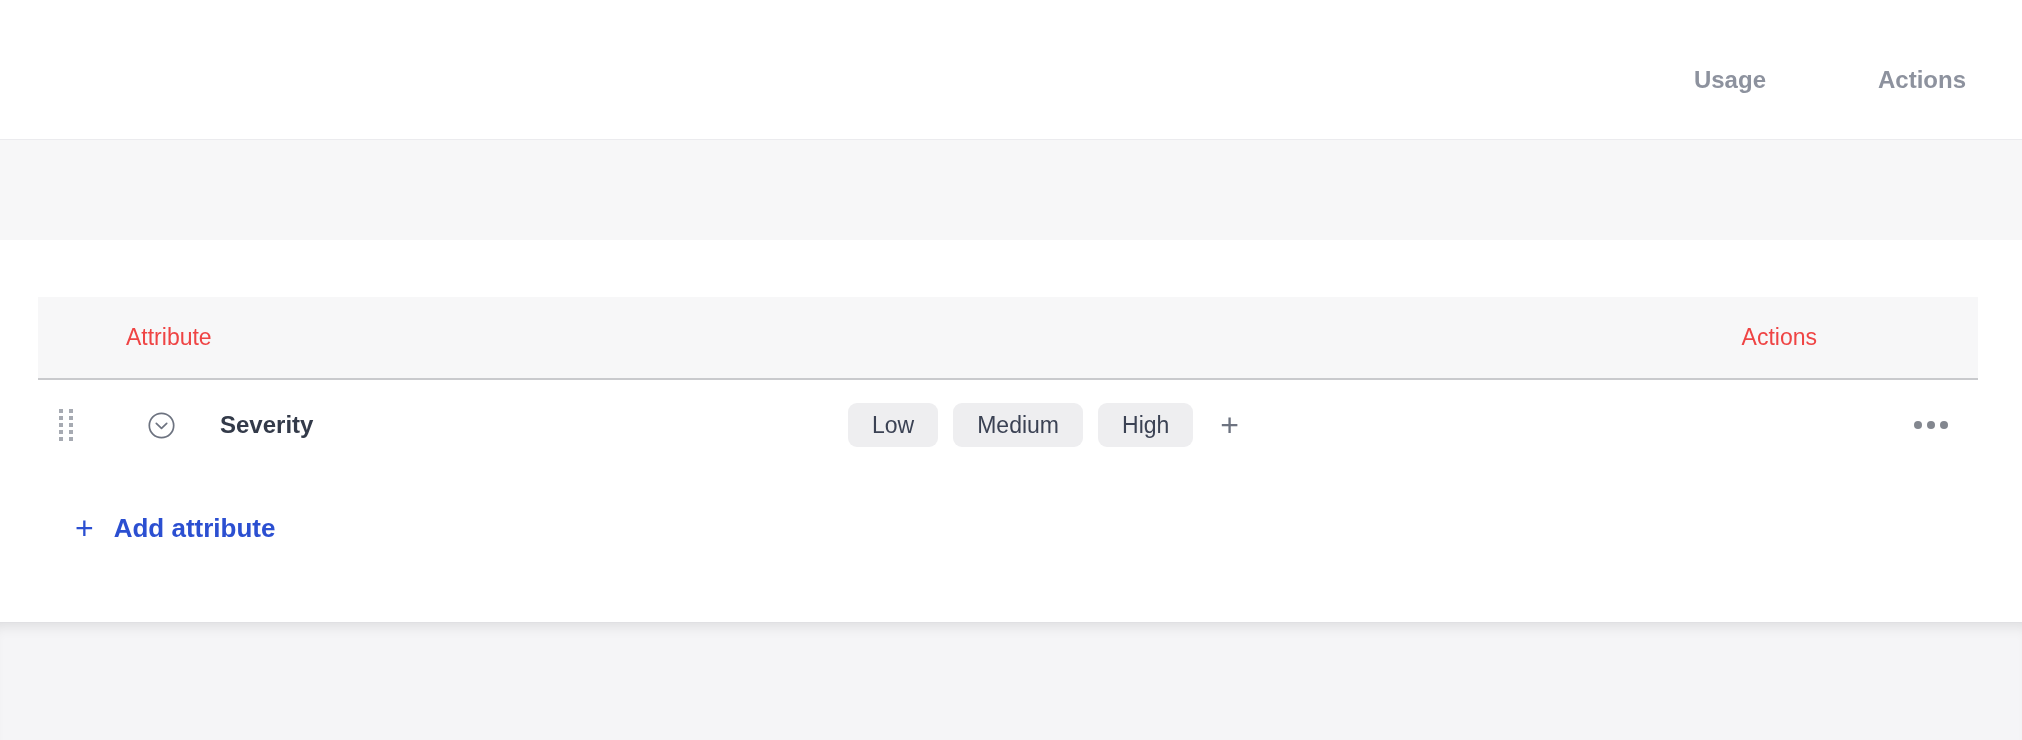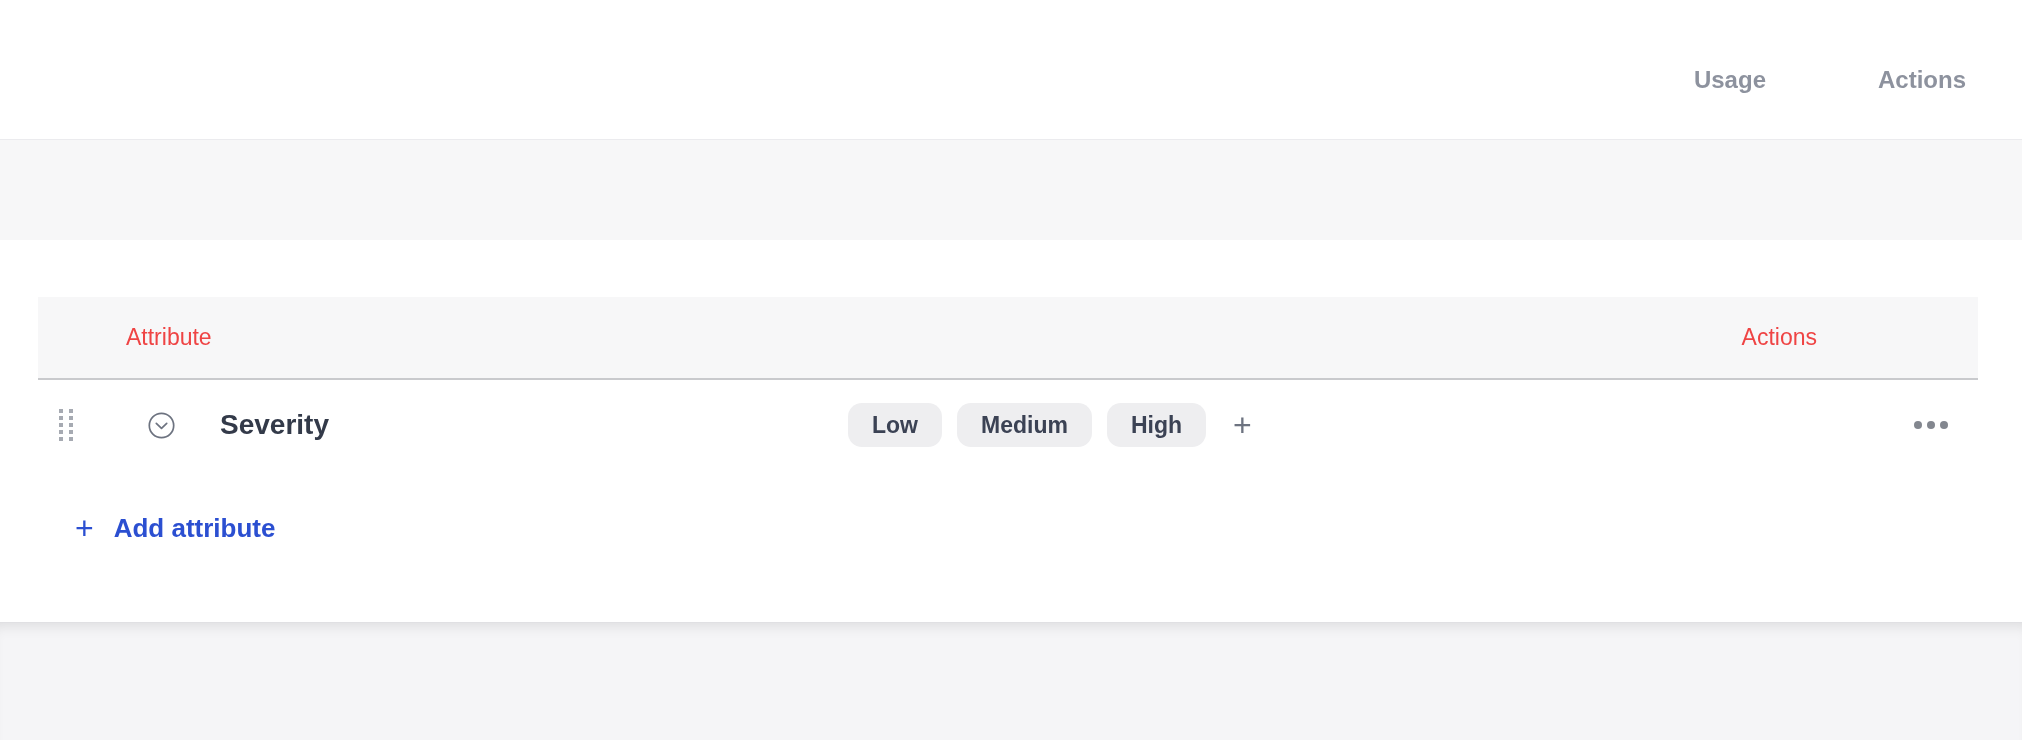--- a/index.html
+++ b/index.html
@@ -83,31 +83,31 @@
   .drag {
     display: grid;
     grid-template-columns: 4px 4px;
     gap: 3px 6px;
     cursor: grab;
   }
   .drag i { width: 4px; height: 4px; background: #a6aab2; display: block; }
 
   .cell-attr { display: flex; align-items: center; padding-left: 54px; }
   .expand { display: inline-flex; cursor: pointer; }
-  .attr-name { margin-left: 45px; font-size: 28px; font-weight: 600; color: #333a49; }
+  .attr-name { margin-left: 45px; font-size: 24px; font-weight: 600; color: #333a49; }
 
   .cell-values { display: flex; align-items: center; gap: 15px; }
   .chip {
     background: var(--chipbg);
     color: #3b4254;
     font-size: 23px;
-    font-weight: 700;
+    font-weight: 400;
     line-height: 26px;
     padding: 9px 24px;
-    border-radius: 14px;
+    border-radius: 9px;
     cursor: pointer;
     white-space: nowrap;
   }
   .plus-btn {
     background: none; border: none;
     font-family: inherit;
     font-size: 32px;
     font-weight: 400;
     color: #6d7380;
     margin-left: 8px;

